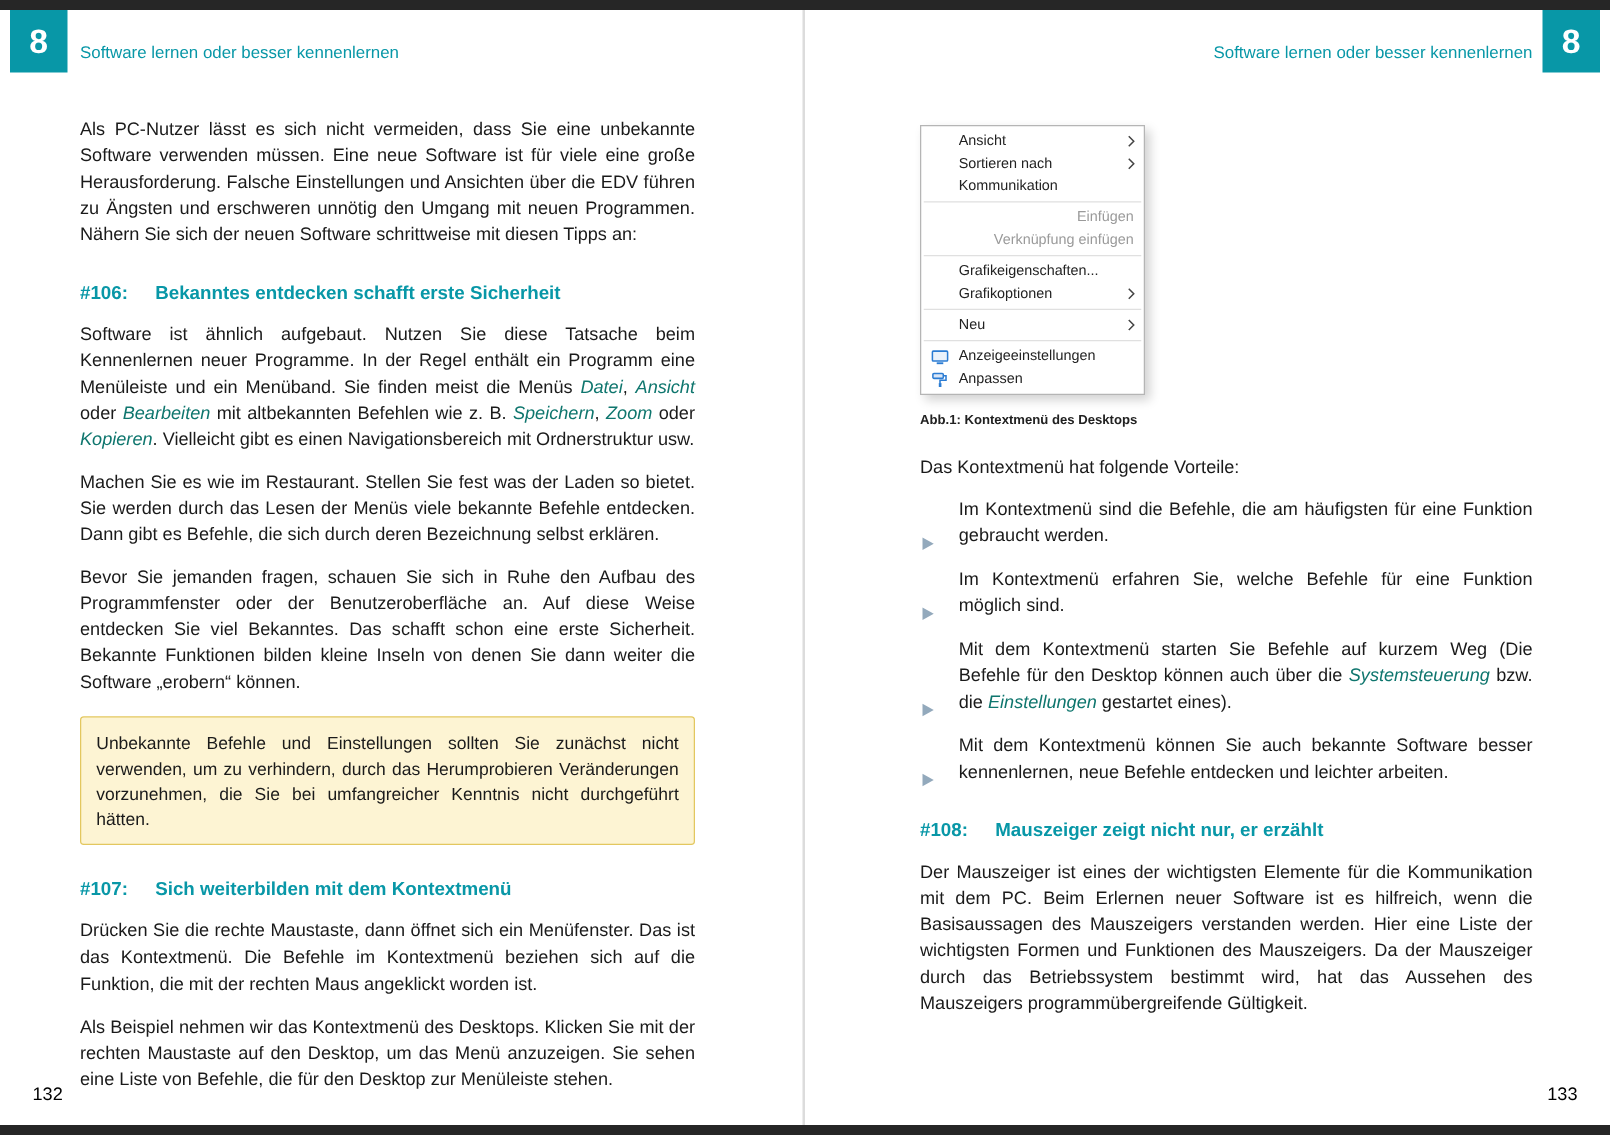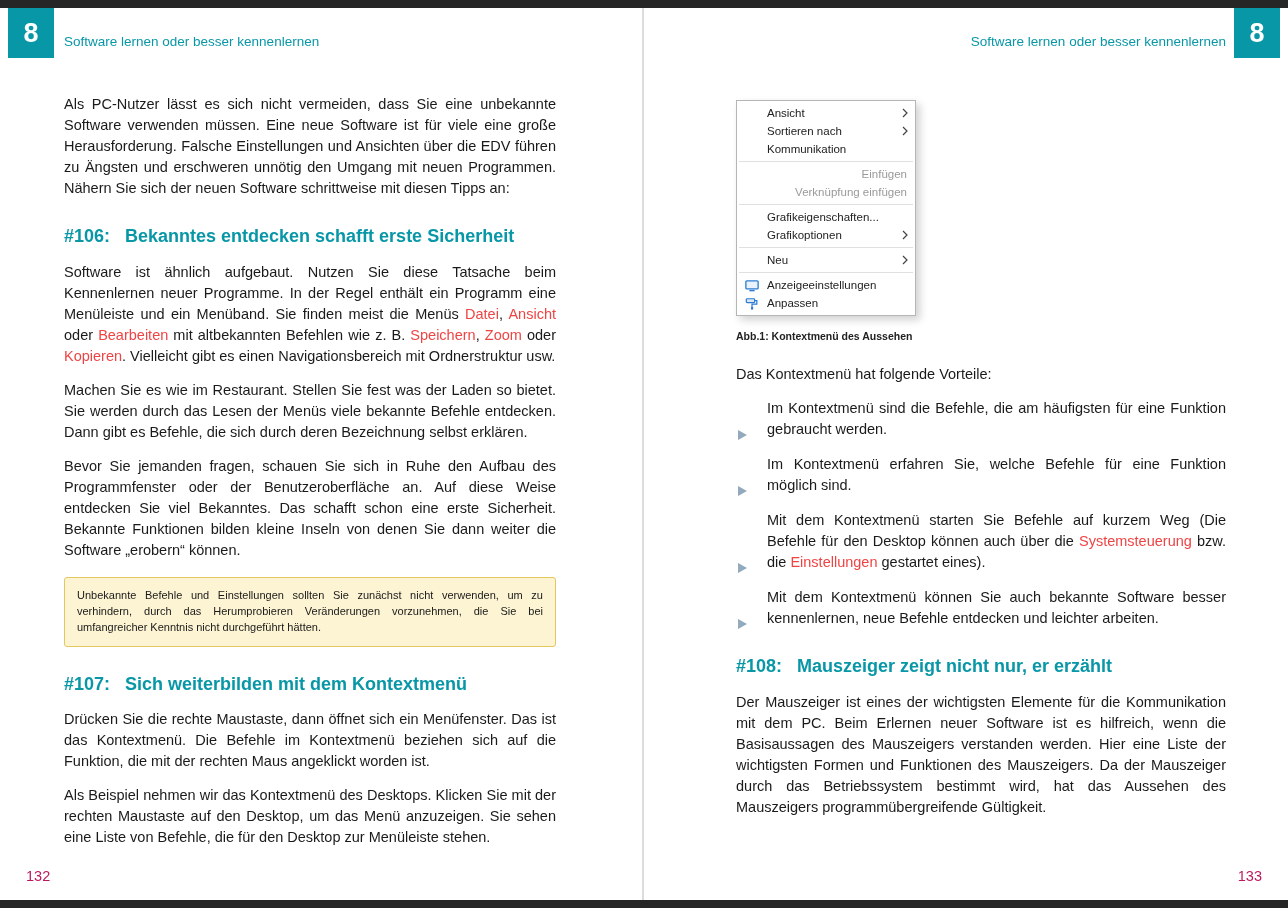--- a/index.html
+++ b/index.html
@@ -19,29 +19,29 @@
   .chapter-tab.lefttab{left:8px;}
   .chapter-tab.righttab{right:8px;}
   .running-head{position:absolute;top:26px;font-size:13.5px;color:#0897a7;}
   .running-head.lefthead{left:64px;}
   .running-head.righthead{right:62px;text-align:right;}
   .content{position:relative;}
   .page.left .content{padding:86px 86px 0 64px;}
   .page.right .content{padding:86px 62px 0 92px;}
   p{margin:0 0 13px 0;font-size:14.5px;line-height:1.45;text-align:justify;}
   .tip-heading{
-    margin:27px 0 14px 0;font-size:18px;font-weight:bold;color:#0897a7;line-height:1.2;
+    margin:27px 0 14px 0;font-size:15px;font-weight:bold;color:#0897a7;line-height:1.2;
   }
   .tip-num{display:inline-block;min-width:56px;}
-  .acc{color:#ef4444;}
+  .acc{color:#0f766e;font-style:italic;}
   .note-box{
     background:#fdf4d3;border:1px solid #e3c75f;border-radius:3px;
-    padding:10px 12px;margin:16px 0 12px 0;font-size:11px;line-height:1.45;text-align:justify;
-  }
-  .pagenum{position:absolute;bottom:16px;font-size:14.5px;color:#be185d;}
+    padding:10px 12px;margin:16px 0 12px 0;font-size:14px;line-height:1.45;text-align:justify;
+  }
+  .pagenum{position:absolute;bottom:16px;font-size:14.5px;color:#000000;}
   .pagenum.leftnum{left:26px;}
   .pagenum.rightnum{right:26px;}
 
   
   .screenshot{margin:6px 0 10px 0;display:inline-block;}
   .ctx-menu{
     width:178px;background:#ffffff;border:1px solid #b5b5b5;
     box-shadow:4px 4px 8px rgba(0,0,0,0.18);
     padding:3px 0;font-size:11.5px;color:#222;
   }
@@ -173,21 +173,21 @@
                     <rect x="1.5" y="2" width="9.5" height="4.5" rx="1" fill="#dbe7f7" stroke="#2b7cd3" stroke-width="1.4"></rect>
                     <path d="M11 4.2h2.5v4H8v2.5" fill="none" stroke="#2b7cd3" stroke-width="1.4"></path>
                     <rect x="6.9" y="10.8" width="2.4" height="3.6" fill="#2b7cd3"></rect>
                   </svg></span>
               <span class="mi-label">Anpassen</span>
             </div>
 
           </div>
         </div>
 
-        <div class="fig-caption">Abb.1: Kontextmenü des Aussehen</div>
+        <div class="fig-caption">Abb.1: Kontextmenü des Desktops</div>
 
         <p>Das Kontextmenü hat folgende Vorteile:</p>
 
         <ul class="bullets">
           <li>
             <span class="tri"></span>
             <p>Im Kontextmenü sind die Befehle, die am häufigsten für eine Funktion gebraucht werden.</p>
           </li>
           <li>
             <span class="tri"></span>

